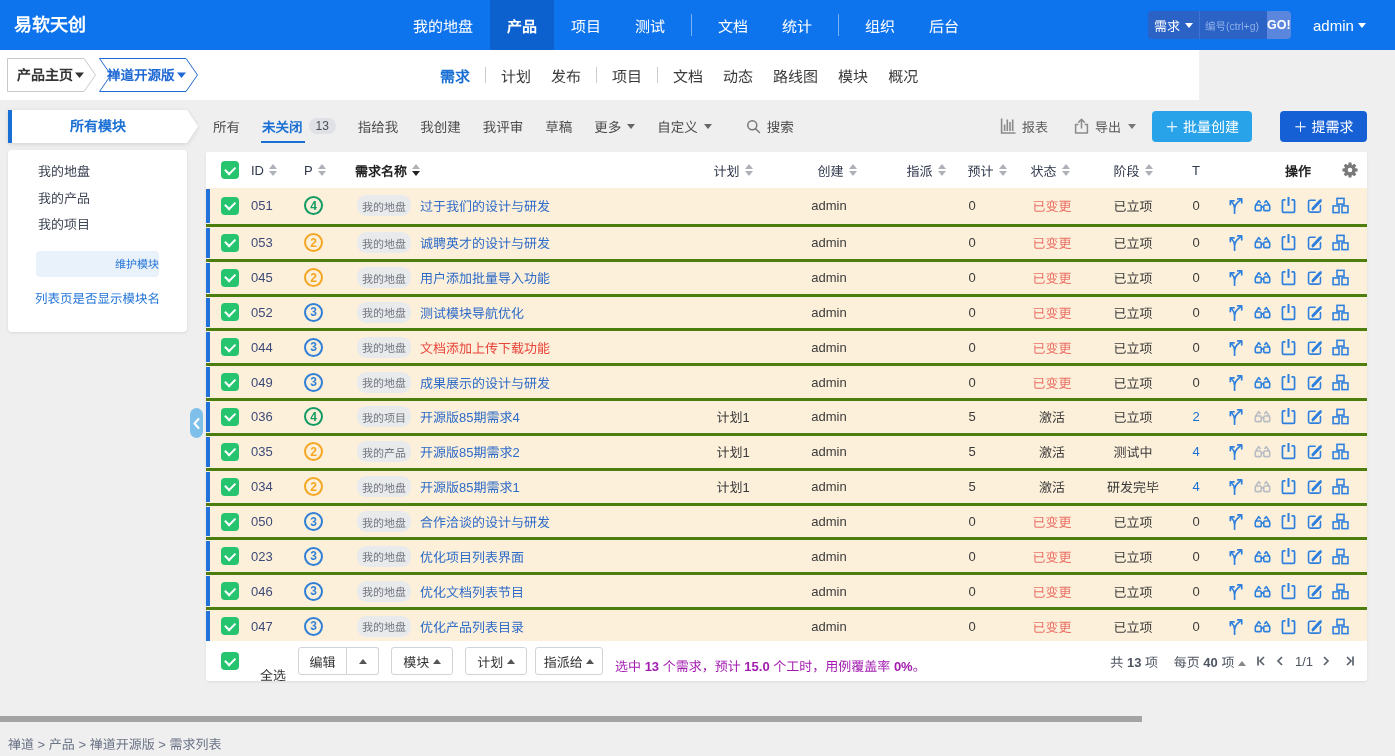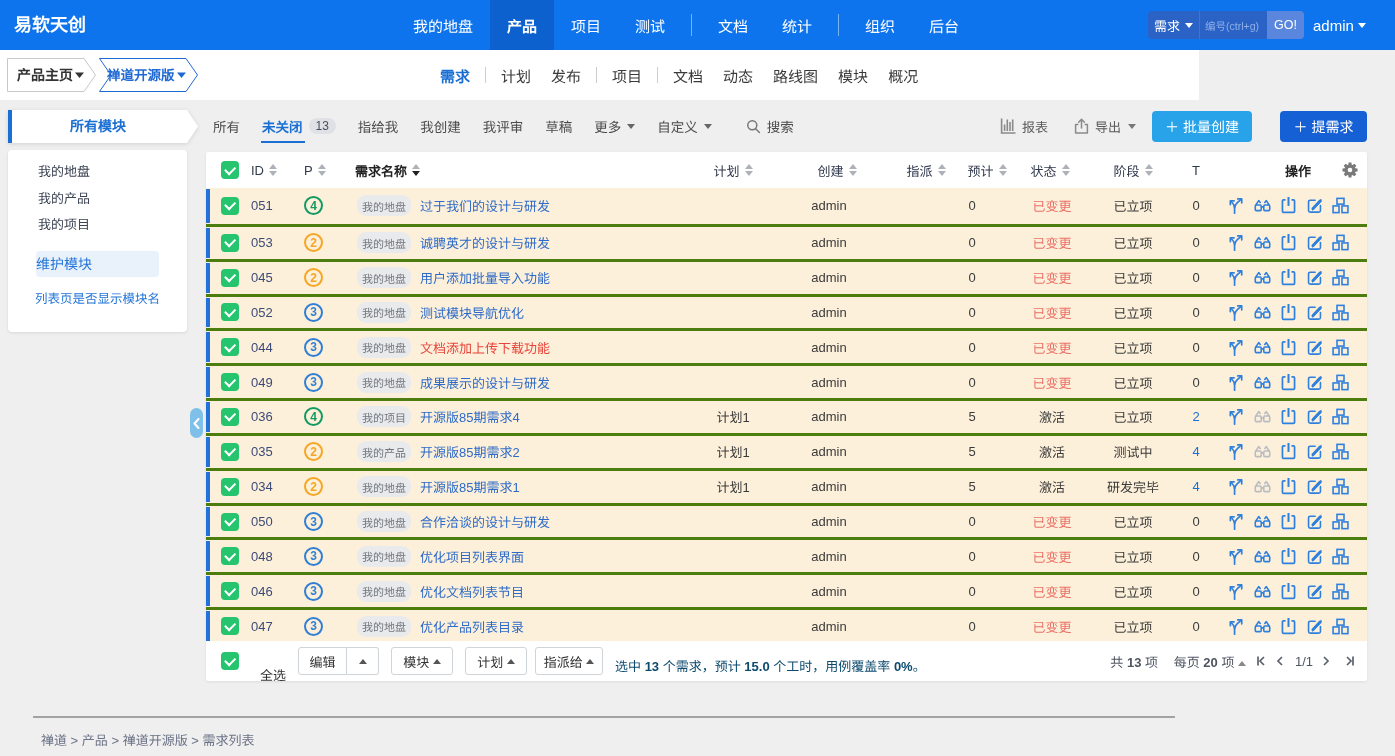--- a/index.html
+++ b/index.html
@@ -10,41 +10,41 @@
 #topbar{position:absolute;left:0;top:0;width:1395px;height:50px;background:#0e74ee;}
 #logo{position:absolute;left:14px;top:0;height:50px;line-height:50px;color:#fff;font-size:18px;font-weight:bold;}
 #mainnav{position:absolute;left:396px;top:0;height:50px;display:flex;align-items:stretch;color:#fff;font-size:15px;}
 #mainnav .ni{display:flex;align-items:center;padding:0 17px;}
 #mainnav .ni.active{background:#0c61cf;font-weight:bold;}
 #mainnav .sep{width:1px;height:22px;background:rgba(255,255,255,.45);margin:14px 9px 0;}
 #searchbox{position:absolute;left:1148px;top:11px;height:28px;display:flex;border-radius:4px;overflow:hidden;font-size:13px;white-space:nowrap;}
 #searchbox .stype{background:#2a62c6;color:#fff;display:flex;align-items:center;padding:0 6px;}
 #searchbox .stype .caret{margin-left:5px;}
 #searchbox .sinput{background:#2a62c6;color:#8fb0e8;display:flex;align-items:center;padding:0 5px;width:68px;border-left:1px solid #3b74d4;font-size:10.5px;white-space:nowrap;}
-#searchbox .sgo{background:#5b86dd;color:#fff;display:flex;align-items:center;padding:0 7px;font-weight:normal;font-size:12.5px;}
+#searchbox .sgo{background:#5b86dd;color:#fff;display:flex;align-items:center;padding:0 0;font-weight:bold;font-size:12.5px;}
 #useritem{position:absolute;left:1313px;top:0;height:50px;display:flex;align-items:center;color:#fff;font-size:15px;}
 #useritem .caret{margin-left:4px;}
 .caret{display:inline-block;width:0;height:0;border-left:4px solid transparent;border-right:4px solid transparent;border-top:5px solid currentColor;vertical-align:middle;}
 .caret-up{display:inline-block;width:0;height:0;border-left:4px solid transparent;border-right:4px solid transparent;border-bottom:5px solid currentColor;vertical-align:middle;}
 
 #subnav{position:absolute;left:0;top:50px;width:1199px;height:50px;background:#fff;}
 #crumbs{position:absolute;left:0;top:0;}
 #subtabs{position:absolute;left:430px;top:0;height:50px;display:flex;align-items:center;font-size:15px;color:#3a3a3a;}
 #subtabs .st{padding:0 10px;}
 #subtabs .st.active{color:#1a6fd4;font-weight:bold;}
 #subtabs .sep{width:1px;height:16px;background:#ccc;margin:0 5px;}
 
 #side-head{position:absolute;left:8px;top:110px;width:190px;height:33px;filter:drop-shadow(0 1px 2px rgba(0,0,0,.12));}
 #side-head .shape{position:absolute;left:0;top:0;width:190px;height:33px;background:#fff;clip-path:polygon(0 0,179px 0,190px 16.5px,179px 33px,0 33px);}
 #side-head .bar{position:absolute;left:0;top:0;width:4px;height:33px;background:#1a6fd4;}
 #side-head .txt{position:absolute;left:0;top:0;width:180px;height:33px;line-height:33px;text-align:center;color:#1a6fd4;font-weight:bold;font-size:14px;}
 #side-panel{position:absolute;left:8px;top:150px;width:179px;height:182px;background:#fff;border-radius:4px;box-shadow:0 1px 3px rgba(0,0,0,.1);}
 #side-panel .mi{padding:4px 0 4px 30px;line-height:18.5px;color:#3c4353;}
 #side-panel .mi:first-child{padding-top:13px;}
-#btn-module{position:absolute;left:28px;top:101px;width:123px;height:26px;background:#e9f1fb;border-radius:4px;color:#2475d8;text-align:left;line-height:26px;font-size:14px;}
+#btn-module{position:absolute;left:28px;top:101px;width:123px;height:26px;background:#e9f1fb;border-radius:4px;color:#2475d8;text-align:right;line-height:26px;font-size:11px;}
 #side-link{position:absolute;left:0;top:138px;width:179px;text-align:center;color:#2475d8;font-size:12.5px;}
 #collapse{position:absolute;left:190px;top:408px;width:13px;height:30px;background:#7fc0ea;border-radius:7px;display:flex;align-items:center;justify-content:center;}
 
 #toolbar{position:absolute;left:206px;top:106px;width:1161px;height:40px;}
 #ftabs{position:absolute;left:-4px;top:0;height:40px;display:flex;align-items:center;font-size:13.5px;color:#4c4c4c;}
 #ftabs .ft{padding:0 11px;position:relative;height:40px;display:flex;align-items:center;}
 #ftabs .ft.active{color:#1a6fd4;font-weight:bold;}
 #ftabs .ft.active .ul{position:absolute;left:10px;width:44px;bottom:3px;height:2px;background:#1a6fd4;}
 #ftabs .badge{background:#dfe1e6;border-radius:9px;padding:1px 7px;margin-left:6px;font-size:12px;color:#4a5056;font-weight:normal;}
 #rtools{position:absolute;right:0;top:0;height:40px;display:flex;align-items:center;color:#5a5a5a;}
@@ -84,21 +84,21 @@
 
 #tfoot{position:absolute;left:0;top:489px;width:1161px;height:40px;background:#fff;border-radius:0 0 3px 3px;display:flex;align-items:center;}
 .fbtn{height:28px;border:1px solid #cfd4d9;background:#fff;border-radius:3px;display:flex;align-items:center;justify-content:center;color:#333;font-size:13px;}
 .sort{display:inline-flex;flex-direction:column;margin-left:5px;gap:2px;}
 .sort:before{content:"";width:0;height:0;border-left:4px solid transparent;border-right:4px solid transparent;border-bottom:5px solid #aeb2b8;}
 .sort:after{content:"";width:0;height:0;border-left:4px solid transparent;border-right:4px solid transparent;border-top:5px solid #aeb2b8;}
 .sort-desc:after{border-top-color:#222;}
 .pgr{position:absolute;color:#5b626e;font-size:12px;}
 .pgs{position:absolute;top:14px;}
 
-#pagefoot{position:absolute;left:0;top:716px;width:1142px;height:40px;border-top:2px solid #a3a3a3;margin-left:33px;}
+#pagefoot{position:absolute;left:0;top:716px;width:1142px;height:40px;border-top:6px solid #a3a3a3;}
 #breadcrumb{position:absolute;left:8px;top:12px;color:#6b7386;}
 #credits{position:absolute;right:8px;top:12px;color:#9aa;display:flex;align-items:center;}
 </style>
 </head>
 <body>
 <svg width="0" height="0" style="position:absolute">
 <defs>
 <g id="i-fork" fill="none" stroke-width="1.6" stroke-linecap="round" stroke-linejoin="round">
   <path d="M6.2 15.2 V10 C6.2 8 5.5 6.9 4 5.4 L2.8 4.2"></path>
   <path d="M2.2 7.1 V3.6 H5.7"></path>
@@ -645,21 +645,21 @@
           <svg width="17" height="17" viewBox="0 0 16 16" style="stroke:#2f80dd">
             <use href="#i-tree"></use>
           </svg>
         </div>
 </div>
 <div class="row">
         <span class="strip"></span>
 <div class="cell c-check">
           <span class="checkbox"></span>
         </div>
-<div class="cell c-id">048</div>
+<div class="cell c-id">023</div>
 <div class="cell c-pri">
           <span class="pri pri3">3</span>
         </div>
 <div class="cell c-name">
           <span class="pill">我的地盘</span>
           <span class="title-b">优化项目列表界面</span>
         </div>
 <div class="cell c-plan"></div>
 <div class="cell c-create">admin</div>
 <div class="cell c-est">0</div>
@@ -768,23 +768,23 @@
   <div id="tfoot">
     <span class="checkbox" style="margin-left:15px;"></span>
     <span style="margin-left:21px;margin-top:27px;">全选</span>
     <div class="fbtn" style="width:49px;margin-left:12px;border-radius:3px 0 0 3px;">编辑</div>
     <div class="fbtn" style="width:32px;border-left:none;border-radius:0 3px 3px 0;">
         <span class="caret-up" style="color:#555;"></span>
       </div>
     <div class="fbtn" style="width:62px;margin-left:12px;">模块&nbsp;<span class="caret-up" style="color:#555;"></span></div>
     <div class="fbtn" style="width:62px;margin-left:12px;">计划&nbsp;<span class="caret-up" style="color:#555;"></span></div>
     <div class="fbtn" style="width:68px;margin-left:8px;">指派给&nbsp;<span class="caret-up" style="color:#555;"></span></div>
-    <span style="margin-left:12px;color:#0c4a6e;margin-top:8px;">选中 <b>13</b> 个需求，预计 <b>15.0</b> 个工时，用例覆盖率 <b>0%</b>。</span>
+    <span style="margin-left:12px;color:#a21caf;margin-top:8px;">选中 <b>13</b> 个需求，预计 <b>15.0</b> 个工时，用例覆盖率 <b>0%</b>。</span>
     <span style="position:absolute;right:209px;color:#4e5561;">共 <b>13</b> 项</span>
-    <span style="position:absolute;right:121px;color:#4e5561;">每页 <b>20</b> 项 <span class="caret-up" style="color:#888;"></span></span>
+    <span style="position:absolute;right:121px;color:#4e5561;">每页 <b>40</b> 项 <span class="caret-up" style="color:#888;"></span></span>
     <svg class="pgs" style="right:100px;" width="12" height="12" viewBox="0 0 12 12">
         <path d="M3 1.5 V10.5 M9 2 L5 6 L9 10" fill="none" stroke="#5b626e" stroke-width="1.7"></path>
       </svg>
     <svg class="pgs" style="right:81px;" width="12" height="12" viewBox="0 0 12 12">
         <path d="M8 2 L4 6 L8 10" fill="none" stroke="#5b626e" stroke-width="1.7"></path>
       </svg>
     <span class="pgr" style="right:54px;color:#4e5561;font-size:13px;">1/1</span>
     <svg class="pgs" style="right:35px;" width="12" height="12" viewBox="0 0 12 12">
         <path d="M4 2 L8 6 L4 10" fill="none" stroke="#5b626e" stroke-width="1.7"></path>
       </svg>

